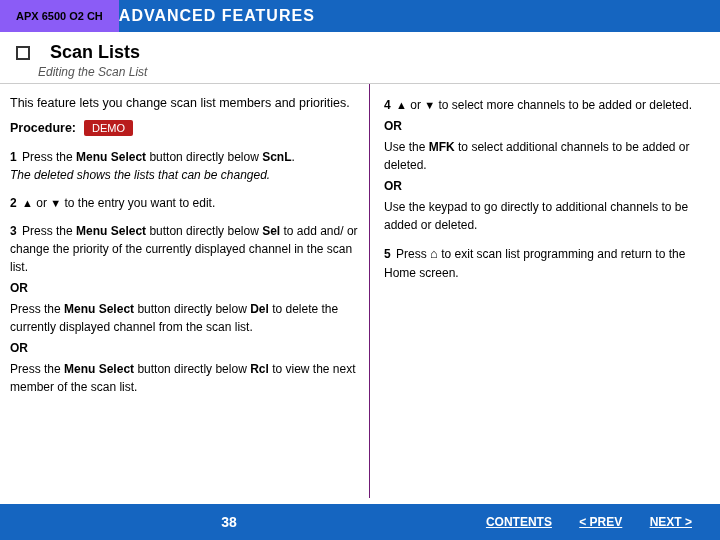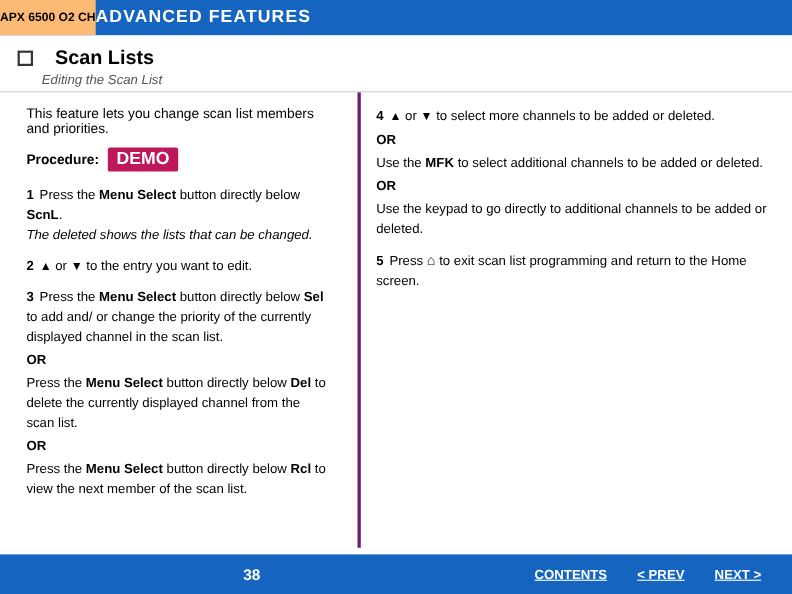--- a/index.html
+++ b/index.html
@@ -13,25 +13,25 @@
     }
 
     
     .header {
       display: flex;
       align-items: center;
       height: 32px;
       background: #1565c0;
     }
     .header-badge {
-      background: #fdba74;
+      background: #8b5cf6;
       color: #000;
       font-size: 11px;
       font-weight: bold;
-      padding: 4px 0;
+      padding: 4px 16px;
       height: 100%;
       display: flex;
       align-items: center;
     }
     .header-title {
       color: #fff;
       font-size: 16px;
       font-weight: bold;
       padding-left: 0;
       letter-spacing: 1px;
@@ -68,23 +68,23 @@
     }
 
     
     .main-content {
       display: flex;
       height: calc(540px - 32px - 58px - 36px);
     }
 
     
     .left-panel {
-      width: 328px;
-      padding: 12px 24px;
-      border-right: 3px solid #701a75;
+      width: 370px;
+      padding: 12px 10px;
+      border-right: 1px solid #701a75;
     }
 
     
     .right-panel {
       flex: 1;
       padding: 12px 14px;
     }
 
     .intro-text {
       font-size: 12.5px;
@@ -96,24 +96,24 @@
       font-size: 12.5px;
       font-weight: bold;
       color: #000;
       display: flex;
       align-items: center;
       gap: 8px;
       margin-bottom: 12px;
     }
 
     .demo-badge {
-      background: #be185d;
-      color: #fff;
-      font-size: 16px;
-      font-weight: bold;
+      background: #b91c1c;
+      color: #fff;
+      font-size: 11px;
+      font-weight: normal;
       padding: 2px 8px;
       border-radius: 2px;
     }
 
     .step {
       margin-bottom: 10px;
       font-size: 12px;
       line-height: 1.5;
       color: #000;
     }

